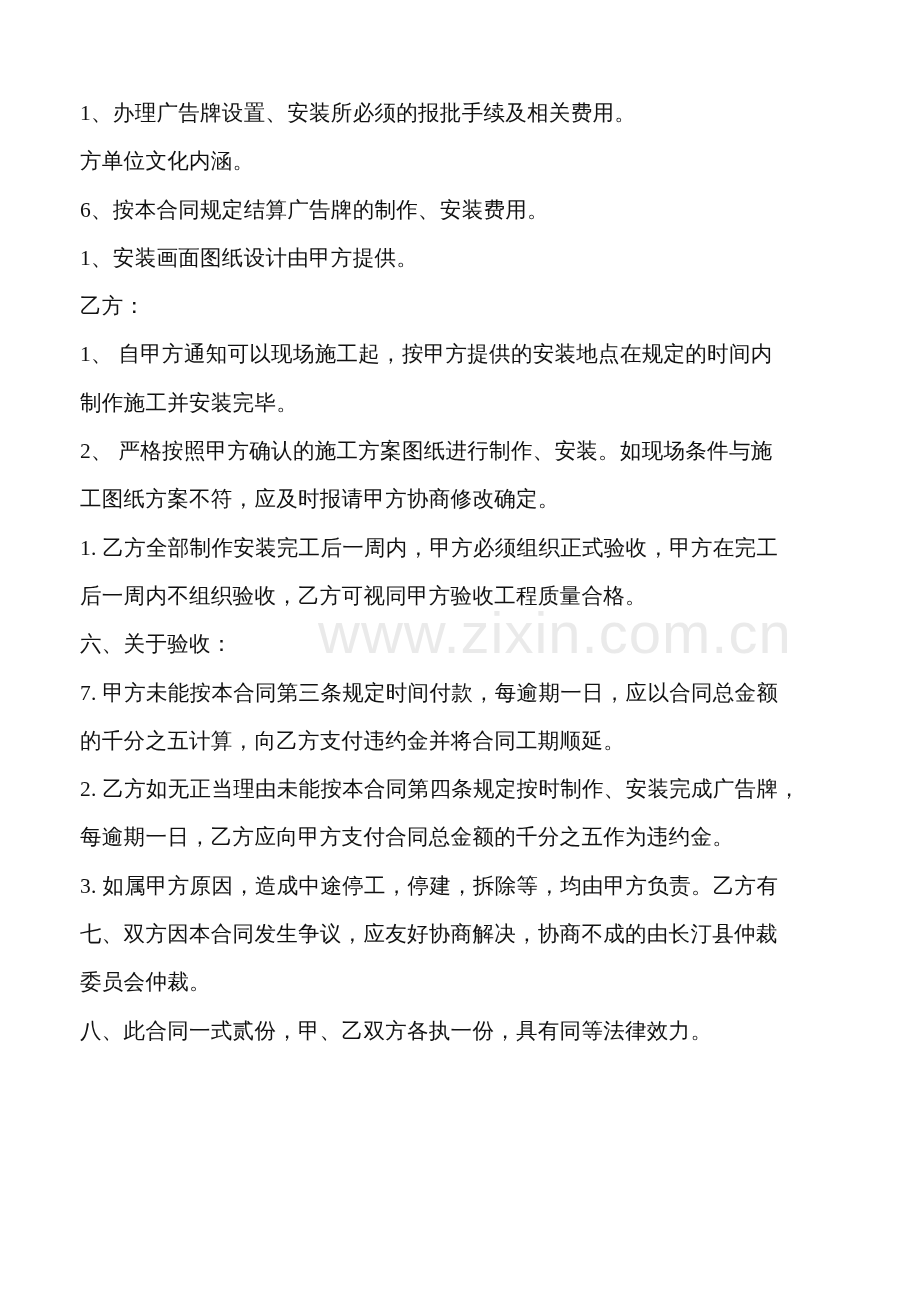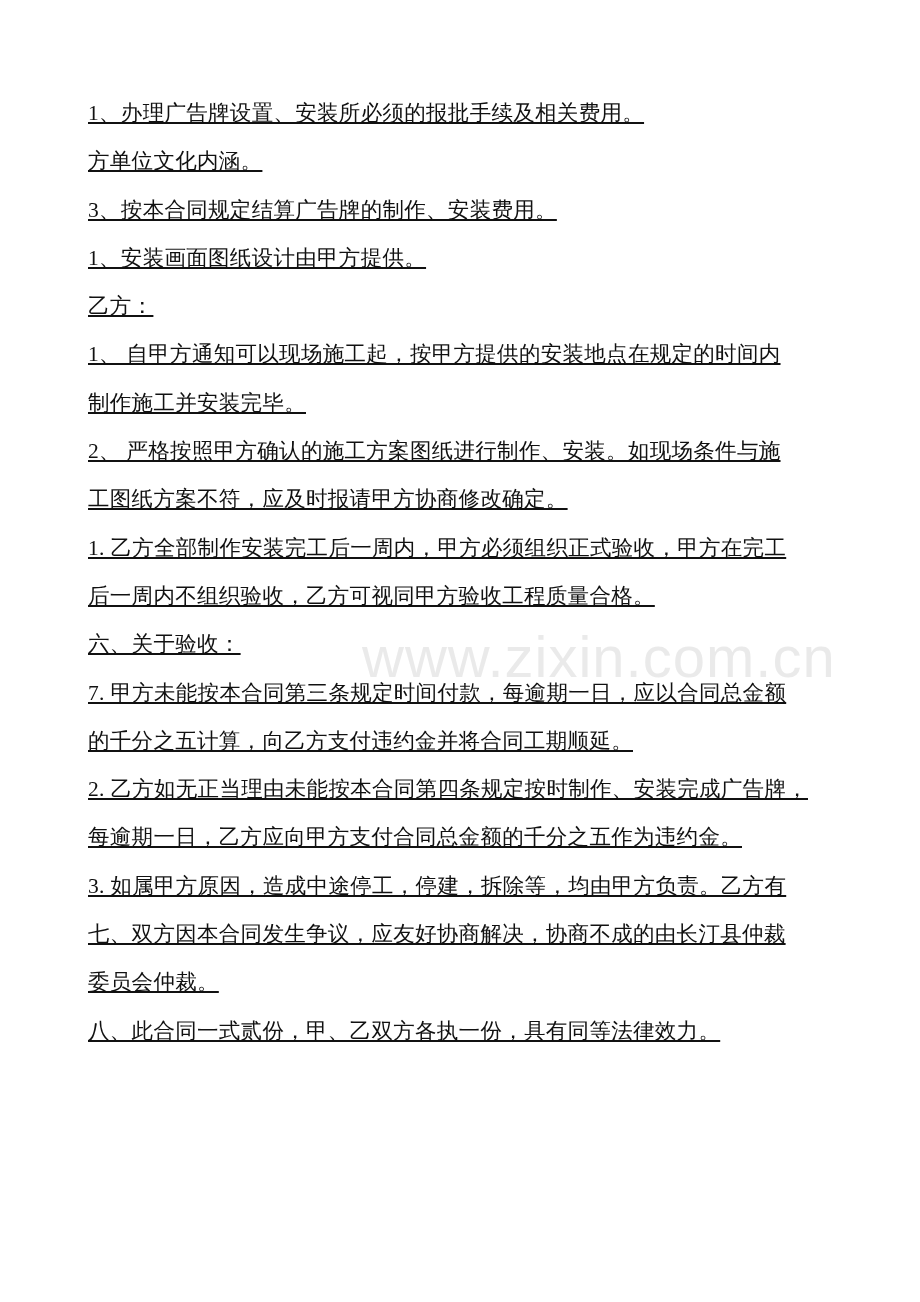--- a/index.html
+++ b/index.html
@@ -18,55 +18,53 @@
     .page {
       position: absolute;
       left: 0;
       top: 0;
       width: 920px;
       height: 1302px;
       background: #ffffff;
     }
     .content {
       position: absolute;
-      left: 88px;
+      left: 80px;
       top: 95px;
       width: 750px;
-      text-decoration: underline;
     }
     .line {
       height: 48.3px;
       line-height: 36px;
       font-size: 21.5px;
       white-space: nowrap;
       letter-spacing: 0.3px;
     }
     .watermark {
       position: absolute;
       left: 318px;
-      top: 628px;
+      top: 604px;
       font-family: "Liberation Sans", "DejaVu Sans", sans-serif;
       font-size: 58px;
       letter-spacing: 1px;
       color: rgba(180, 180, 180, 0.28);
       pointer-events: none;
       white-space: nowrap;
       line-height: 1;
-      margin-left: 44px;
     }
   </style>
 </head>
 <body>
 
 <div class="page">
   <div class="watermark">www.zixin.com.cn</div>
   <div class="content">
     <div class="line">1、办理广告牌设置、安装所必须的报批手续及相关费用。</div>
     <div class="line">方单位文化内涵。</div>
-    <div class="line">3、按本合同规定结算广告牌的制作、安装费用。</div>
+    <div class="line">6、按本合同规定结算广告牌的制作、安装费用。</div>
     <div class="line">1、安装画面图纸设计由甲方提供。</div>
     <div class="line">乙方：</div>
     <div class="line">1、  自甲方通知可以现场施工起，按甲方提供的安装地点在规定的时间内</div>
     <div class="line">制作施工并安装完毕。</div>
     <div class="line">2、  严格按照甲方确认的施工方案图纸进行制作、安装。如现场条件与施</div>
     <div class="line">工图纸方案不符，应及时报请甲方协商修改确定。</div>
     <div class="line">1. 乙方全部制作安装完工后一周内，甲方必须组织正式验收，甲方在完工</div>
     <div class="line">后一周内不组织验收，乙方可视同甲方验收工程质量合格。</div>
     <div class="line">六、关于验收：</div>
     <div class="line">7. 甲方未能按本合同第三条规定时间付款，每逾期一日，应以合同总金额</div>

